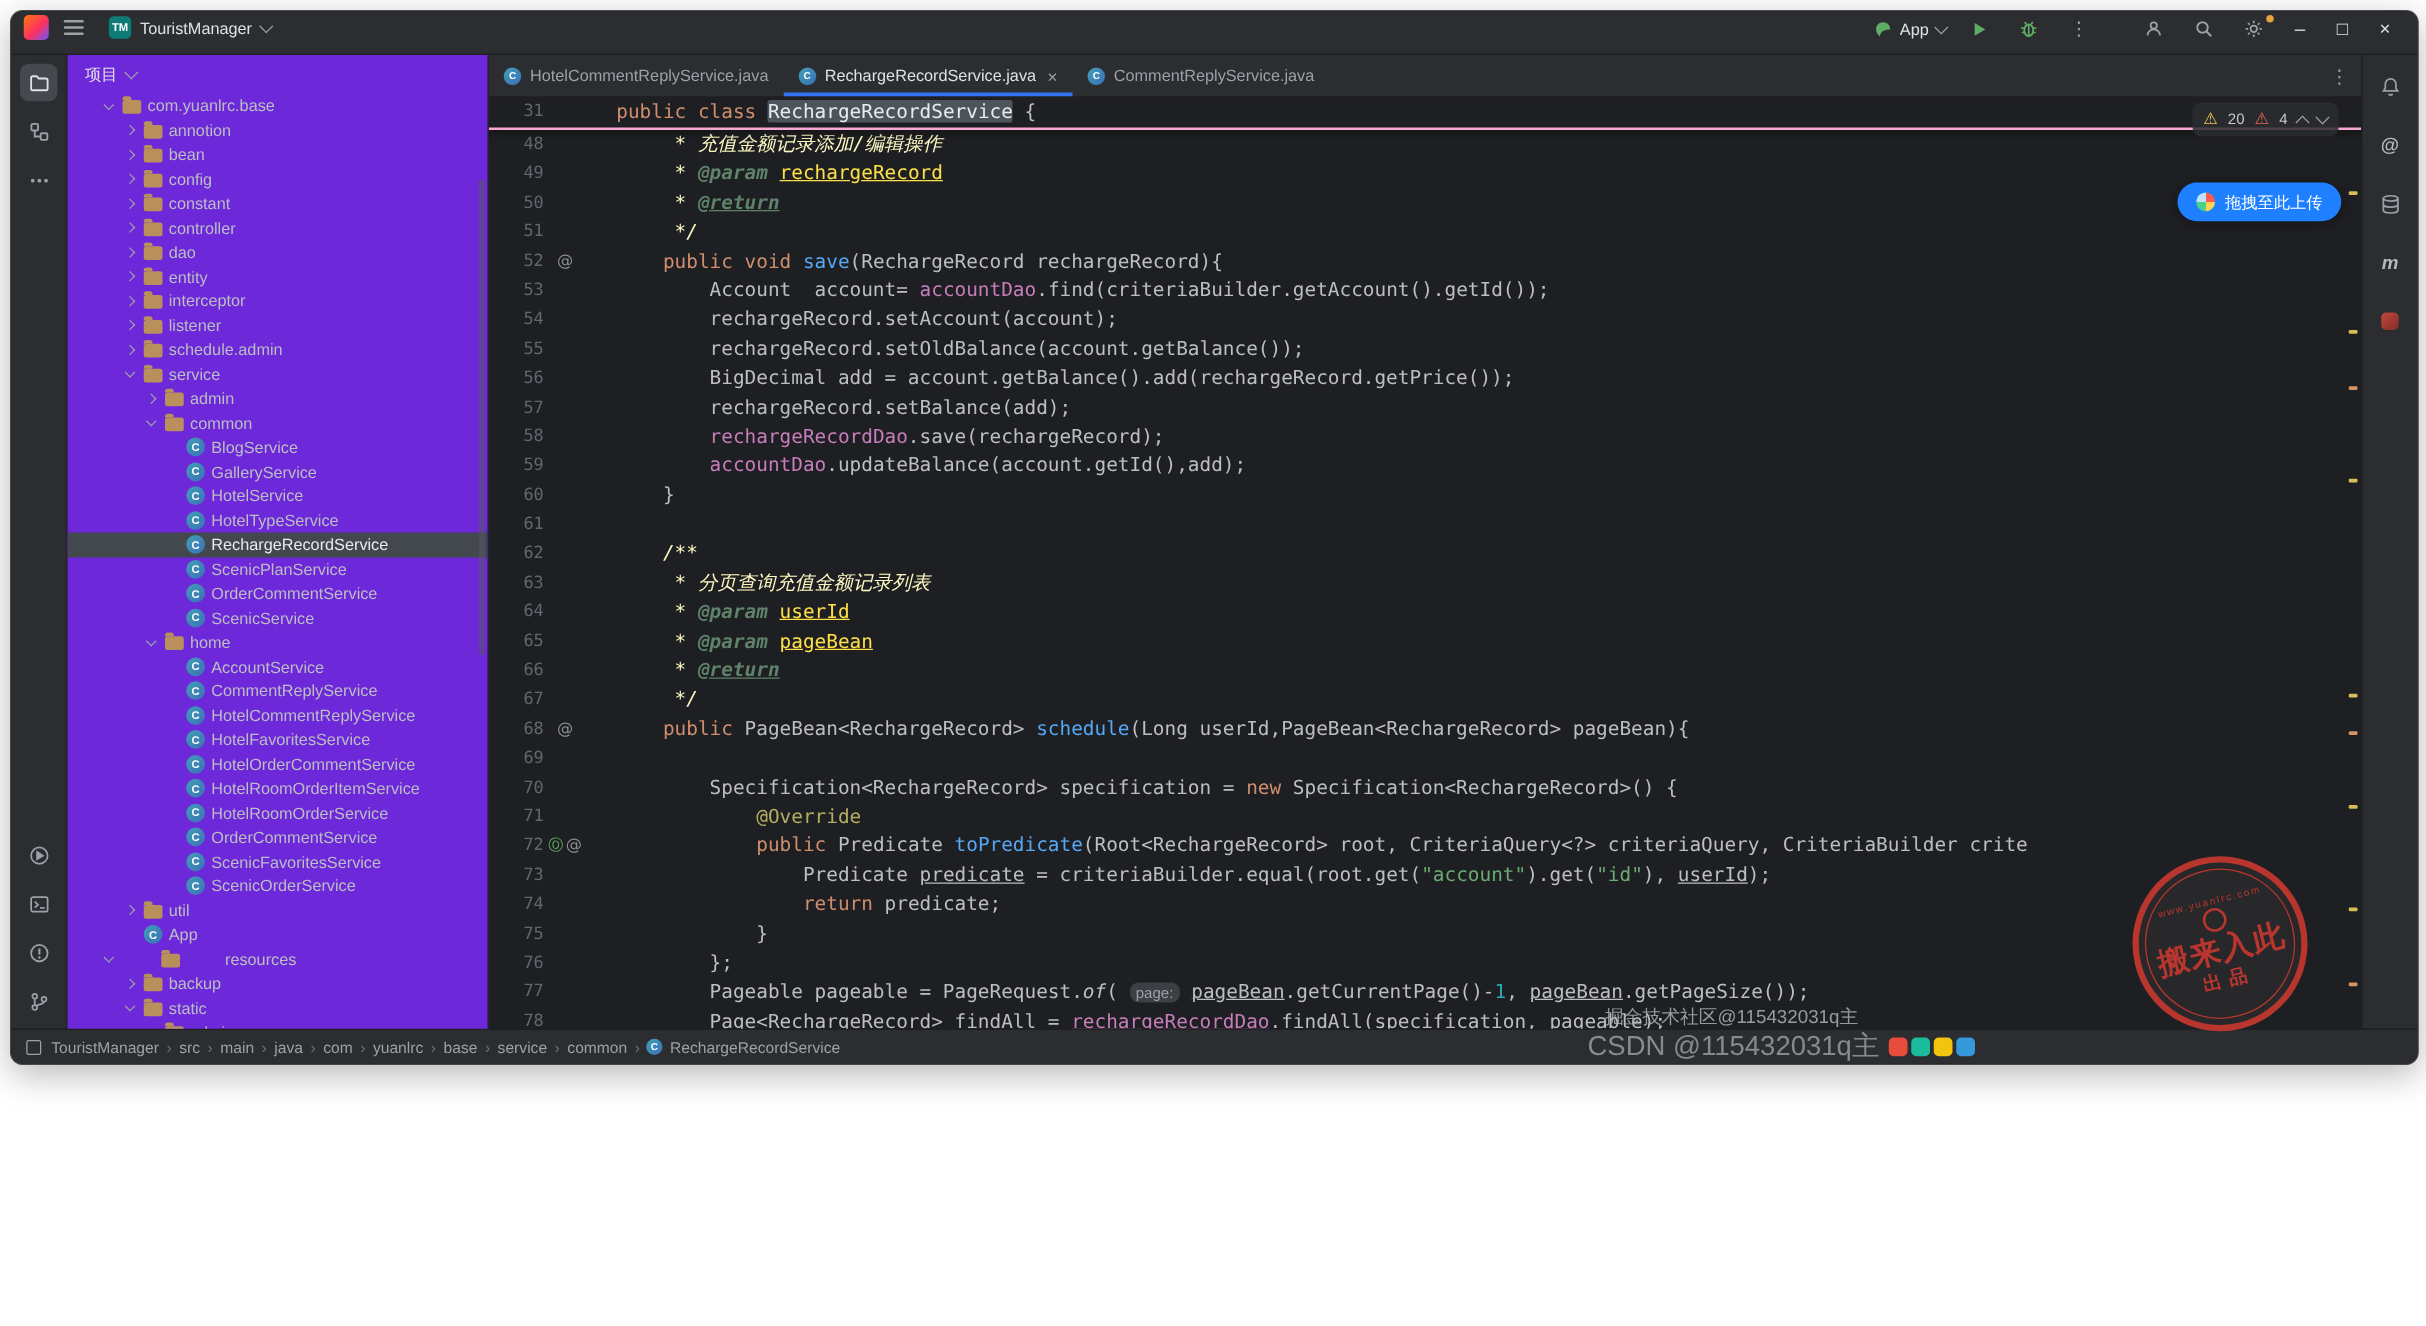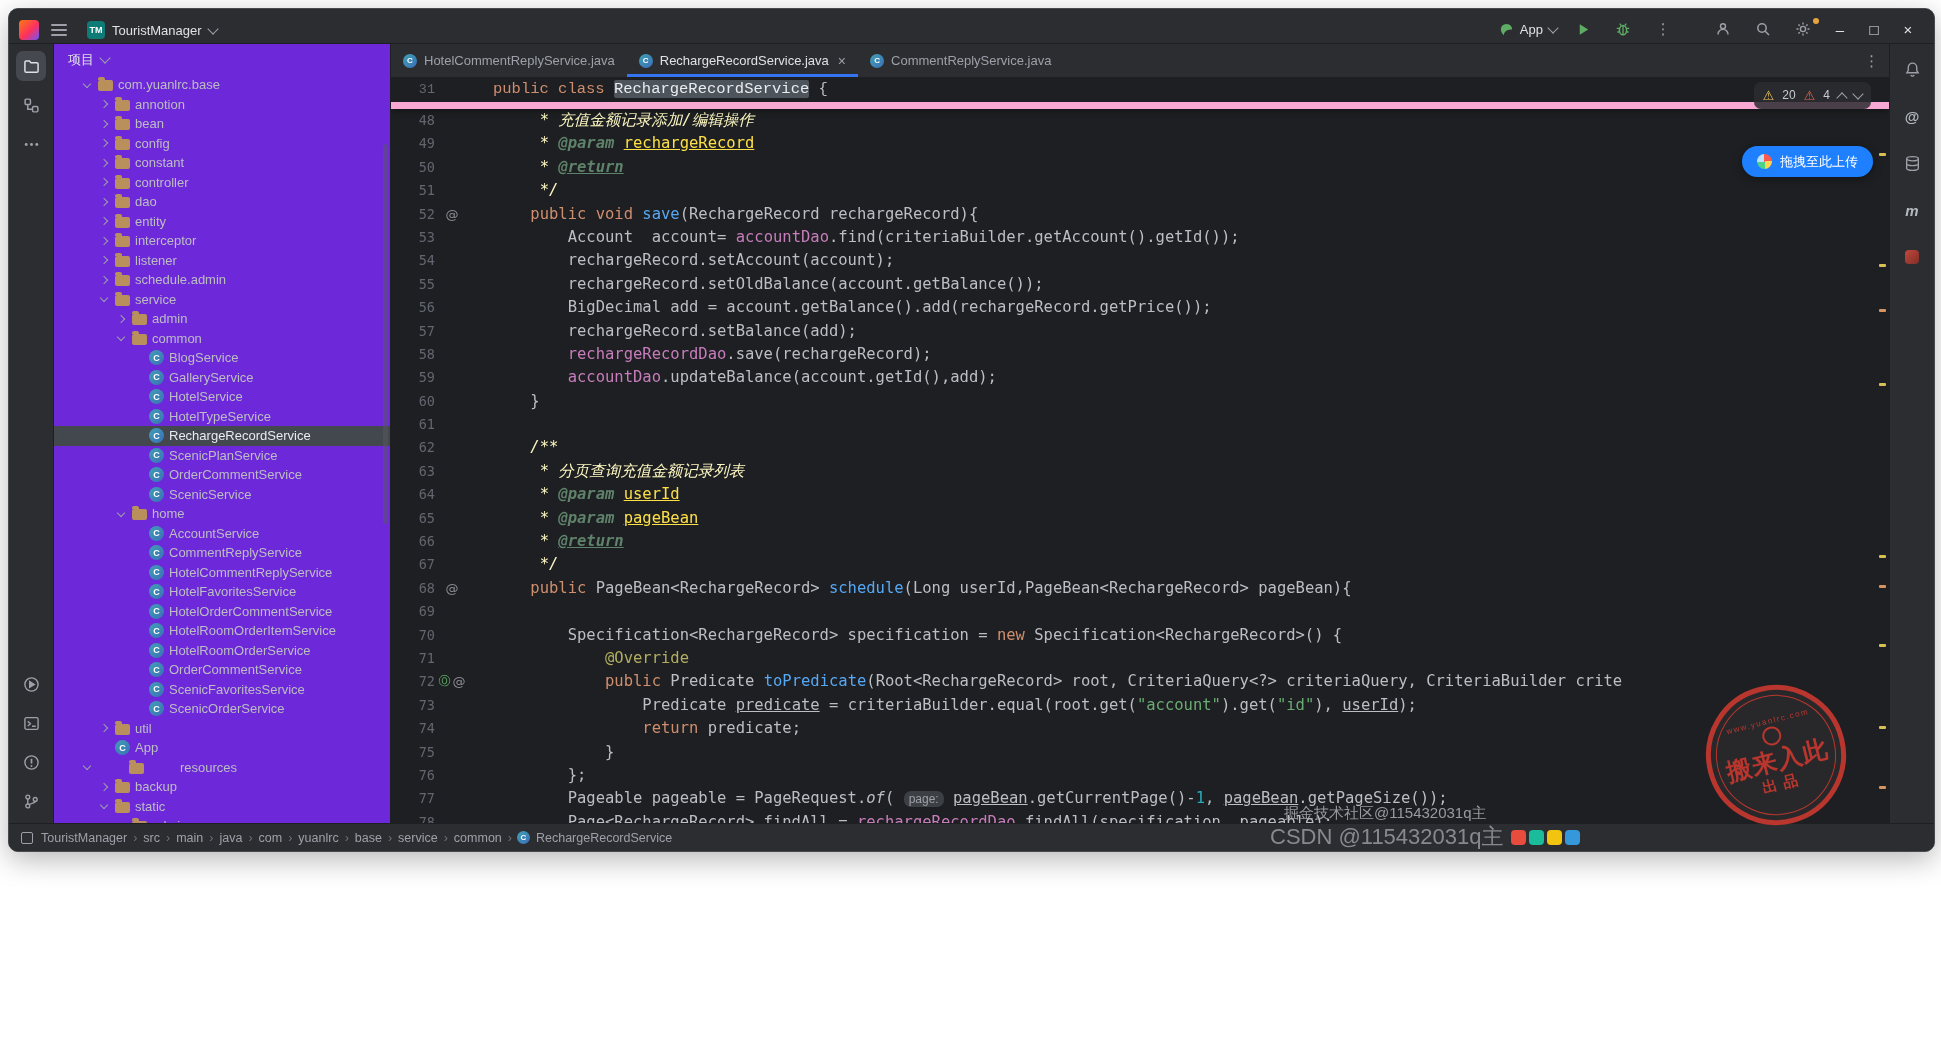--- a/index.html
+++ b/index.html
@@ -1,19 +1,19 @@
 <!DOCTYPE html>
 <html><head>
 <meta charset="utf-8">
 <style>
   html,body{margin:0;padding:0;width:1941px;height:1061px;background:#ffffff;overflow:hidden;position:relative;font-family:"Liberation Sans",sans-serif;}
   .ide-window{position:absolute;left:8px;top:8px;width:1925px;height:842px;background:#1e1f22;border:1px solid #474a4f;border-radius:10px;overflow:hidden;display:flex;flex-direction:column;box-shadow:0 8px 28px rgba(0,0,0,.28);}
 
   
-  .titlebar{height:34px;background:#2b2d30;border-bottom:1px solid #1e1f22;display:flex;align-items:flex-end;padding:0 10px;flex:none;}
+  .titlebar{height:34px;background:#2b2d30;border-bottom:1px solid #1e1f22;display:flex;align-items:flex-start;padding:0 10px;flex:none;}
   .tb-left{display:flex;align-items:center;gap:12px;}
   .app-logo{width:20px;height:20px;border-radius:4px;background:linear-gradient(135deg,#f97a12,#fe315d 55%,#6b57ff);}
   .hamburger{width:16px;height:12px;display:flex;flex-direction:column;justify-content:space-between;}
   .hamburger i{height:1.6px;background:#9da0a8;border-radius:1px;}
   .proj-sel{display:flex;align-items:center;gap:7px;padding:4px 8px;border-radius:6px;}
   .tm-badge{width:18px;height:18px;border-radius:4px;background:#0e7b76;color:#fff;font-size:9px;font-weight:700;display:flex;align-items:center;justify-content:center;}
   .proj-name{color:#dfe1e5;font-size:13px;}
   .chev-down{width:7px;height:7px;border-right:1.5px solid #9da0a8;border-bottom:1.5px solid #9da0a8;transform:rotate(45deg);margin-top:-3px;}
   .tb-right{margin-left:auto;display:flex;align-items:center;gap:2px;}
   .tb-btn{height:28px;min-width:28px;border-radius:6px;display:flex;align-items:center;justify-content:center;color:#9da0a8;padding:0 5px;gap:6px;position:relative;}
@@ -48,21 +48,21 @@
   .tab-bar{height:33px;background:#2b2d30;border-bottom:1px solid #1e1f22;display:flex;align-items:stretch;padding-right:10px;flex:none;}
   .tabs{display:flex;align-items:stretch;}
   .tab{display:flex;align-items:center;gap:7px;padding:0 12px;font-size:13px;color:#9da0a8;position:relative;}
   .tab.active{color:#dfe1e5;}
   .tab.active::after{content:"";position:absolute;left:0;right:0;bottom:0;height:3px;background:#3574f0;}
   .tab .class-badge{width:14px;height:14px;font-size:8px;}
   .tab-close{color:#9da0a8;font-size:14px;margin-left:2px;}
   .tab-bar-actions{margin-left:auto;display:flex;align-items:center;color:#9da0a8;font-size:16px;}
 
   .editor-body{flex:1;position:relative;overflow:hidden;font-family:"DejaVu Sans Mono","Liberation Mono",monospace;font-size:15.5px;line-height:23.4px;}
-  .sticky-line{display:flex;height:24px;align-items:center;background:#1e1f22;border-bottom:7px solid #f9a8d4;box-shadow:0 3px 6px rgba(0,0,0,.3);position:relative;z-index:2;font-family:Liberation Mono, monospace;}
+  .sticky-line{display:flex;height:24px;align-items:center;background:#1e1f22;border-bottom:2px solid #f9a8d4;box-shadow:0 3px 6px rgba(0,0,0,.3);position:relative;z-index:2;}
   .code-line{display:flex;height:23.4px;}
   .lnum{width:44px;text-align:right;color:#62666f;flex:none;font-size:13.5px;line-height:23.4px;}
   .gicon{width:34px;flex:none;display:flex;align-items:center;justify-content:center;gap:2px;color:#8c8e94;font-size:13px;font-family:"DejaVu Sans",sans-serif;}
   .g-o{color:#5fad65;font-size:12px;}
   .ctext{white-space:pre;margin-left:24px;flex:none;}
   .tk.kw{color:#cf8e6d;}
   .tk.def{color:#bcbec4;}
   .tk.doc{color:#fef9c3;font-style:italic;}
   .tk.doctag{color:#5f826b;font-weight:700;font-style:italic;}
   .tk.docparam{color:#fde047;text-decoration:underline;}

